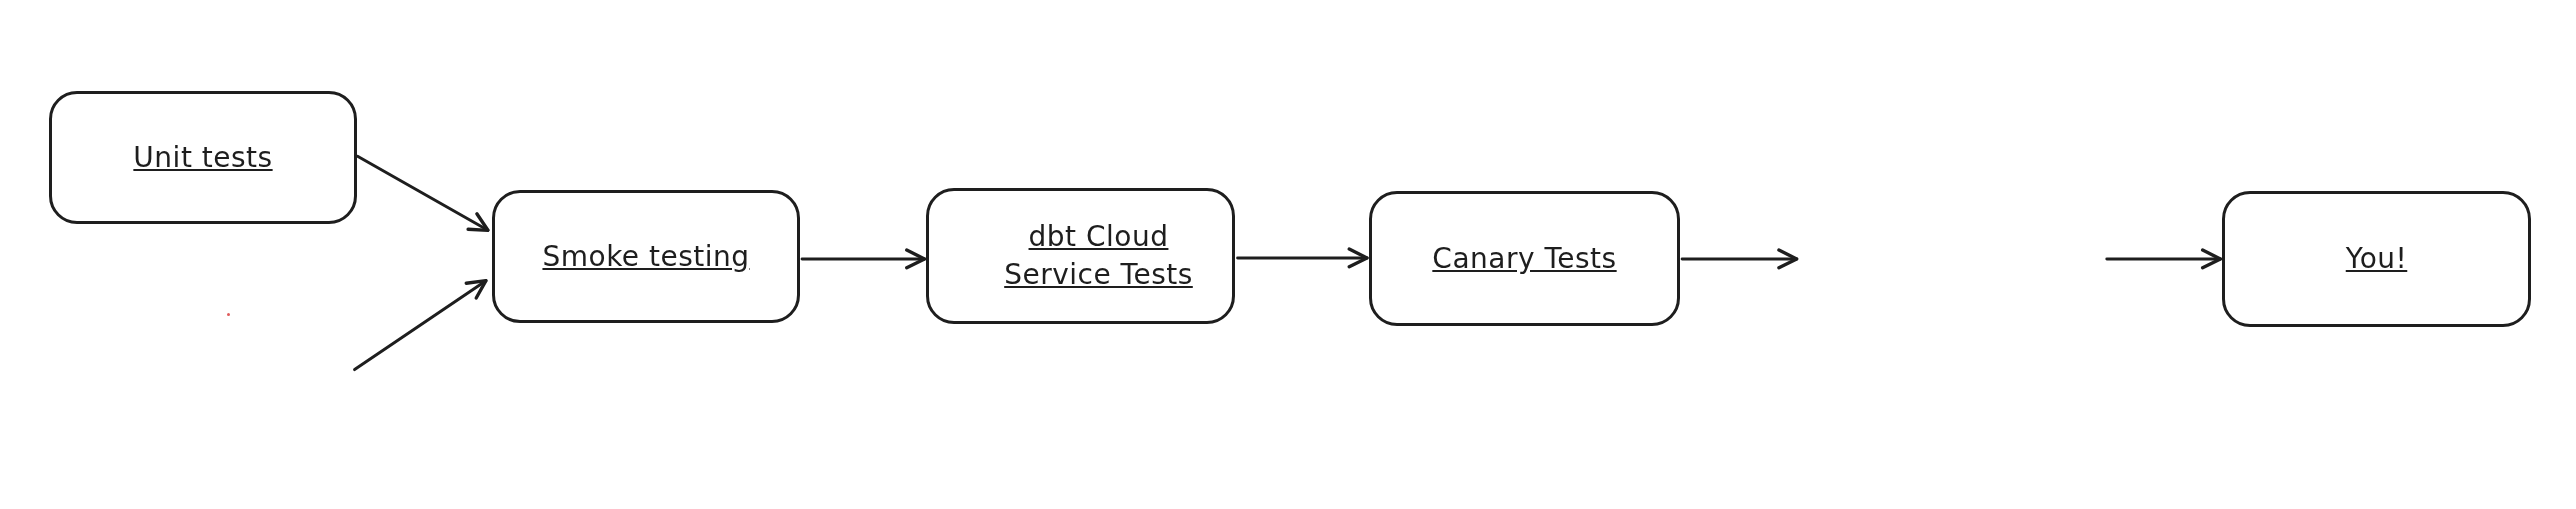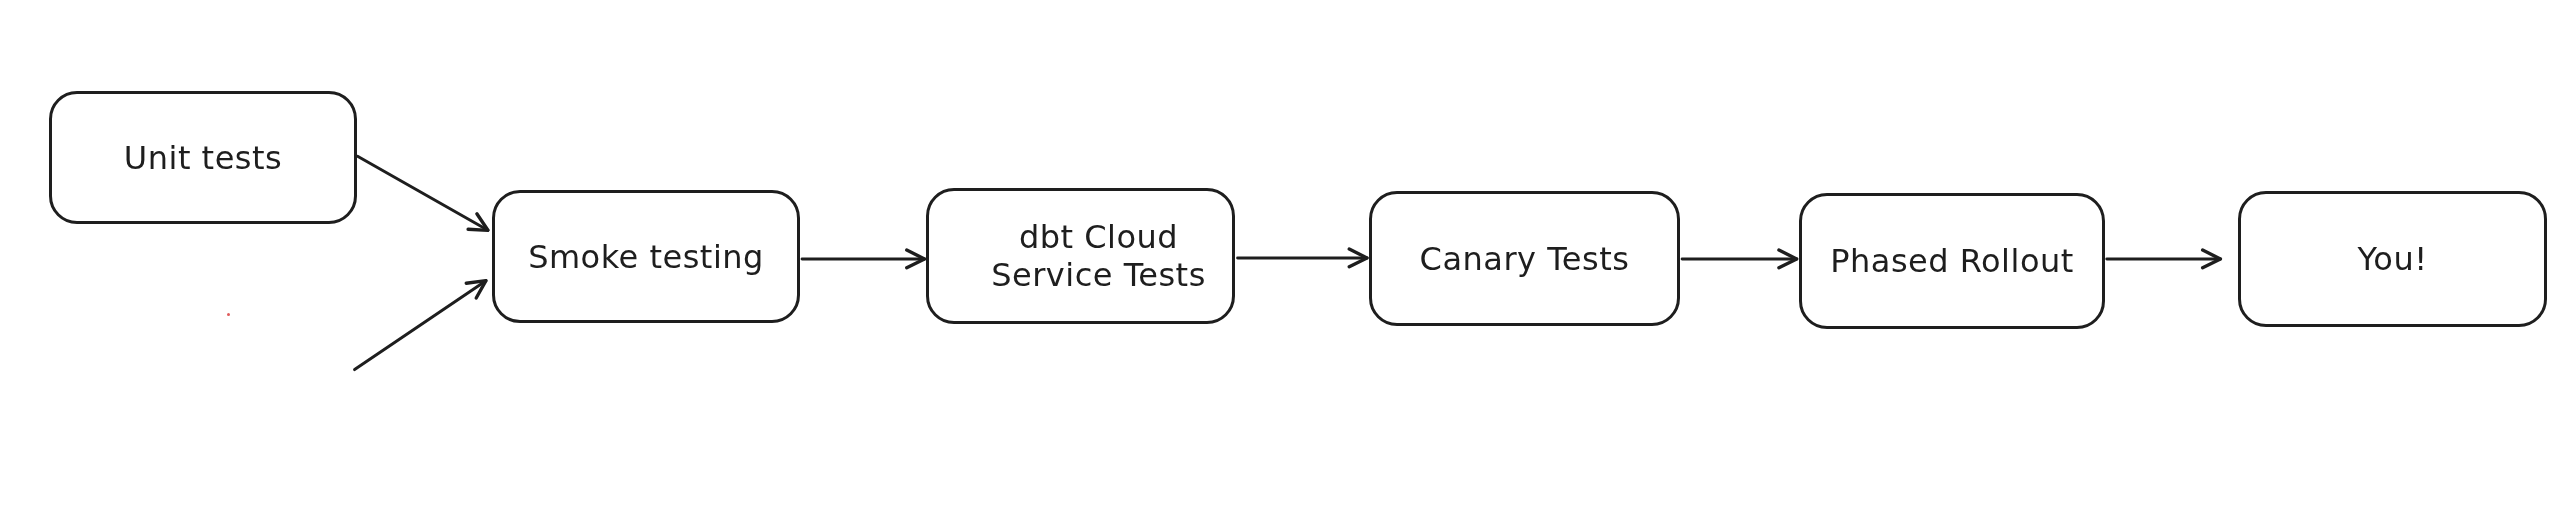--- a/index.html
+++ b/index.html
@@ -21,25 +21,26 @@
     border: 3px solid #1e1e1e;
     border-radius: 28px;
     background: #ffffff;
     display: flex;
     align-items: center;
     justify-content: center;
     text-align: center;
   }
   .node .label {
     color: #1e1e1e;
-    font-size: 32px;
+    font-size: 28px;
     line-height: 38px;
     letter-spacing: 0.5px;
     white-space: pre-line;
     padding: 0 14px;
+    text-decoration: underline;
   }
   .edge-layer {
     position: absolute;
     left: 0;
     top: 0;
     width: 2576px;
     height: 510px;
     pointer-events: none;
   }
   .edge-layer .edge {
@@ -54,21 +55,21 @@
     border-radius: 50%;
     background: #e05b5b;
   }
   
   #node-unit-tests        { left: 49px;   top: 91px;  width: 308px; height: 133px; }
   #node-functional-tests  { left: 47px;   top: 298px; width: 306px; height: 134px; }
   #node-smoke-testing     { left: 492px;  top: 190px; width: 308px; height: 133px; }
   #node-dbt-cloud         { left: 926px;  top: 188px; width: 309px; height: 136px; padding-left: 36px; }
   #node-canary-tests      { left: 1369px; top: 191px; width: 311px; height: 135px; text-align: center; }
   #node-phased-rollout    { left: 1799px; top: 193px; width: 306px; height: 136px; }
-  #node-you               { left: 2222px; top: 191px; width: 309px; height: 136px; margin-left: 16px; }
+  #node-you               { left: 2222px; top: 191px; width: 309px; height: 136px; }
 </style>
 </head>
 <body>
 
 <div class="canvas">
 
   <svg class="edge-layer" width="2576" height="510" viewBox="0 0 2608 516" xmlns="http://www.w3.org/2000/svg">
     <defs>
       <marker id="arrowhead" markerUnits="userSpaceOnUse" viewBox="0 0 26 26" markerWidth="26" markerHeight="26" refX="23" refY="13" orient="auto">
         <polyline points="5,4 23,13 5,22" fill="none" stroke="#1e1e1e" stroke-width="3.4" stroke-linecap="round" stroke-linejoin="round"></polyline>
@@ -93,23 +94,20 @@
 
   <div class="node" id="node-dbt-cloud">
     <span class="label">dbt Cloud
 Service Tests</span>
   </div>
 
   <div class="node" id="node-canary-tests">
     <span class="label">Canary Tests</span>
   </div>
 
-  <div class="node" id="node-phased-rollout">
-    <span class="label">Phased Rollout</span>
-  </div>
 
   <div class="node" id="node-you">
     <span class="label">You!</span>
   </div>
 
   <div class="artifact-dot"></div>
 
 </div>
 
 

